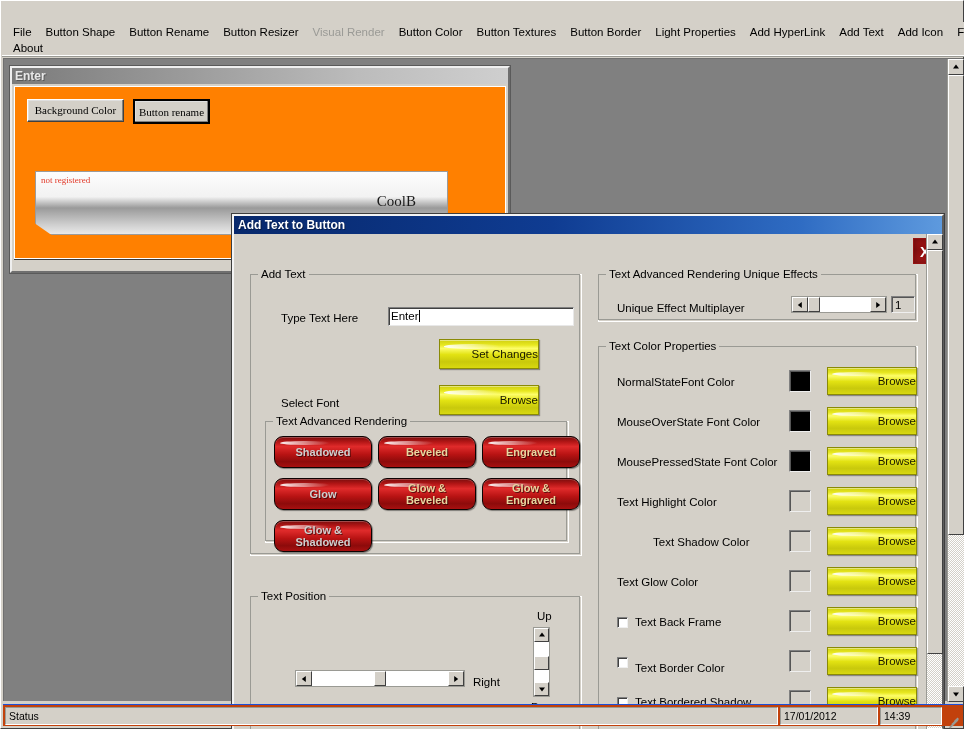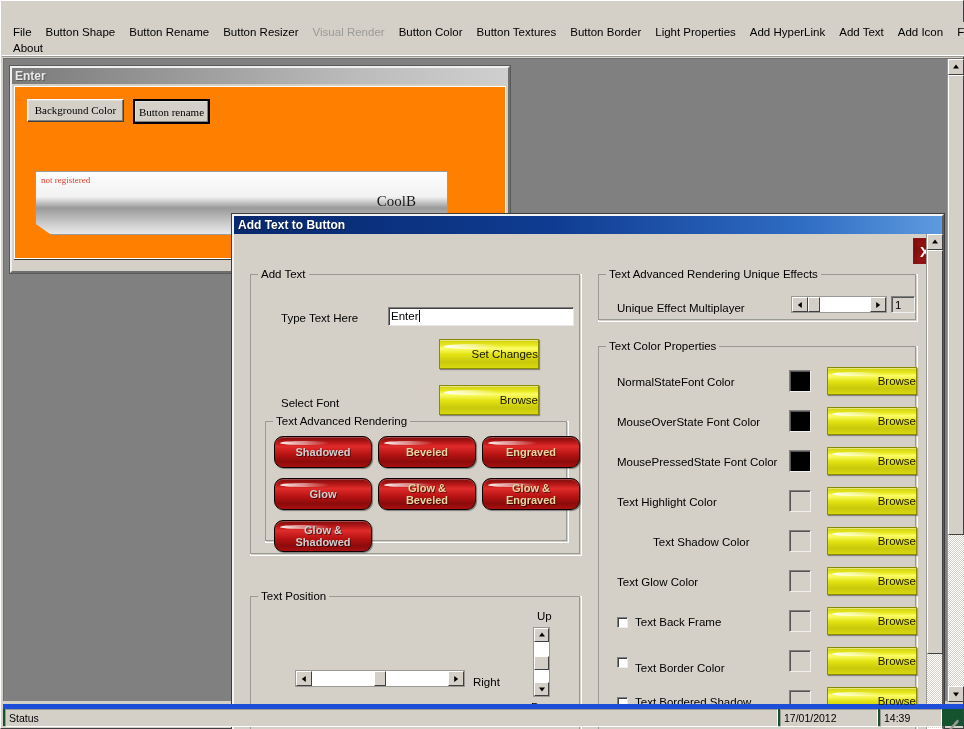--- a/index.html
+++ b/index.html
@@ -308,22 +308,22 @@
     background-size:2px 2px; background-position:0 0,1px 1px;
     background-color:#d4d0c8;
   }
   #dlgThumb { position:absolute; left:0; top:0; width:16px; height:404px;
     background:#d4d0c8; border:1px solid #ffffff;
     border-right-color:#404040; border-bottom-color:#404040; }
 
   
   #statusbar {
     position:absolute; left:2px; bottom:2px; width:960px; height:22px;
-    background:#14532d; display:flex; align-items:center; padding:2px;
-    border-top:5px solid #1d4ed8;
+    background:#c2410c; display:flex; align-items:center; padding:2px;
+    border-top:1px solid #1d4ed8;
   }
   .sbPanel {
     height:18px; background:#d4d0c8;
     border:1px solid #9a9a94; border-right-color:#ffffff; border-bottom-color:#ffffff;
     font-size:10.5px; color:#000; padding:2px 3px; line-height:13px; white-space:nowrap;
   }
   #sbStatus { flex:1 1 auto; }
   #sbDate { width:98px; margin-left:2px; }
   #sbTime { width:62px; margin-left:2px; }
   #sbGrip { width:16px; height:16px; margin-left:3px; position:relative; }

